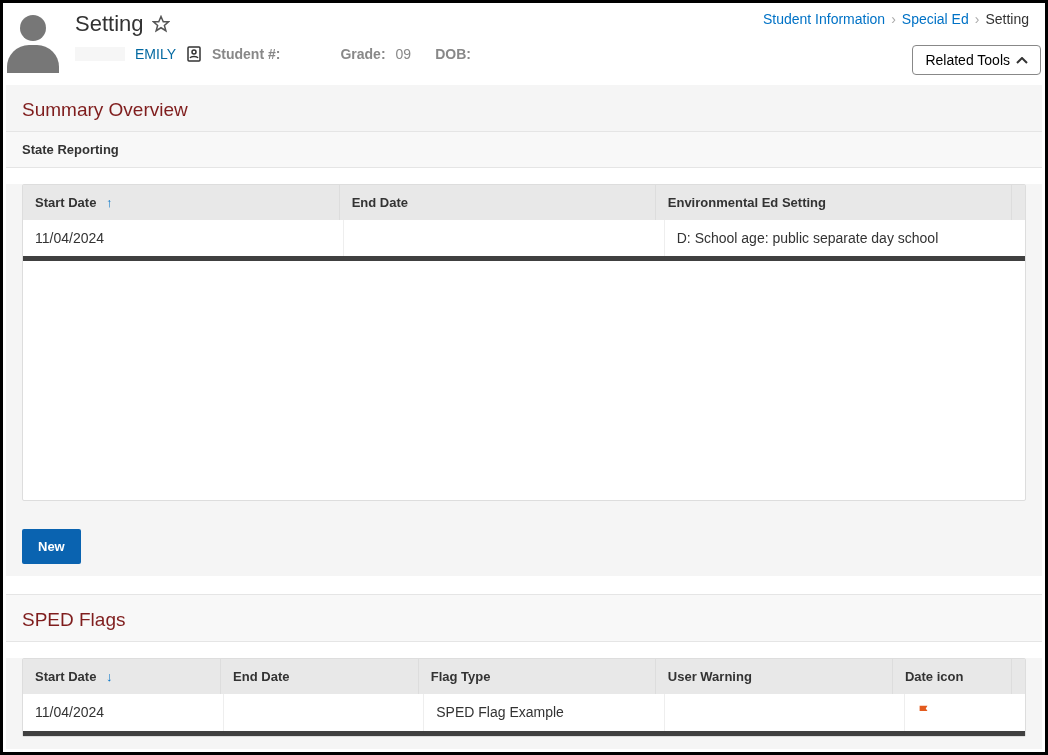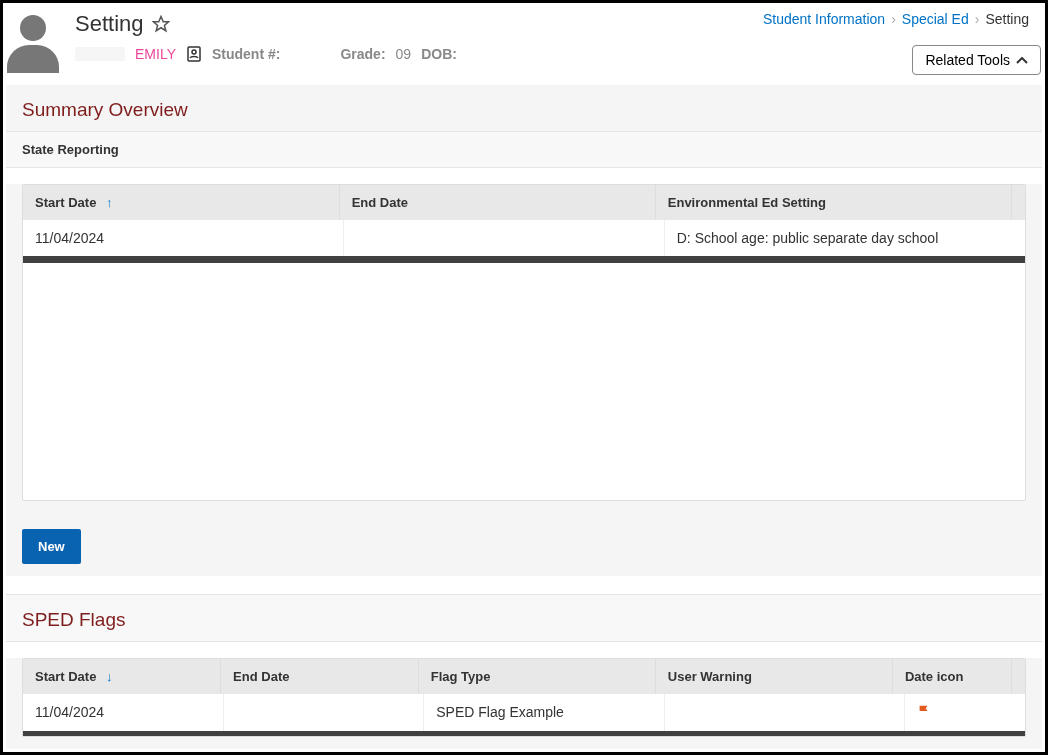--- a/index.html
+++ b/index.html
@@ -11,21 +11,21 @@
     .avatar { width: 52px; height: 60px; margin-right: 16px; margin-top: 4px; display: flex; flex-direction: column; align-items: center; }
     .avatar-head { width: 26px; height: 26px; background: #777; border-radius: 50%; }
     .avatar-body { width: 52px; height: 28px; background: #777; border-radius: 22px 22px 0 0; margin-top: 4px; }
     
     .header-info { flex: 1; }
     .title-row { display: flex; align-items: center; gap: 8px; margin-bottom: 8px; }
     .page-title { font-size: 22px; font-weight: 400; color: #333; }
     .star-icon { width: 18px; height: 18px; color: #555; display: inline-flex; }
     
     .student-row { display: flex; align-items: center; gap: 10px; font-size: 14px; color: #333; }
-    .student-name { color: #ec4899; font-weight: 400; }
+    .student-name { color: #0369a1; font-weight: 400; }
     .badge-icon { display: inline-flex; width: 16px; height: 18px; }
     .meta-label { color: #888; font-weight: 600; }
     .meta-val { color: #888; display:inline-block; min-width: 40px; }
     .gray-blank { display:inline-block; width: 50px; height: 14px; background: #f6f6f6; vertical-align: middle; }
     
     .breadcrumb { position: absolute; right: 16px; top: 8px; font-size: 14px; display: flex; align-items: center; gap: 6px; }
     .crumb-link { color: #0072c6; cursor: pointer; }
     .crumb-sep { color: #aaa; }
     .crumb-current { color: #333; }
     
@@ -40,21 +40,21 @@
     .section-header { padding: 14px 16px 10px 16px; font-size: 19px; font-weight: 400; color: #7f1d1d; }
     .sub-header { padding: 10px 16px; font-size: 13px; font-weight: 700; border-top: 1px solid #e5e5e5; border-bottom: 1px solid #e5e5e5; background: #f8f8f8; }
     
     .table-card { margin: 0 16px 16px 16px; background: #fff; border: 1px solid #ddd; border-radius: 2px; }
     
     table { width: 100%; border-collapse: collapse; table-layout: fixed; }
     thead th { text-align: left; background: #e8e8e8; padding: 10px 12px; font-size: 13px; font-weight: 700; color: #333; border-right: 1px solid #ddd; }
     thead th:last-child { border-right: none; }
     tbody td { padding: 10px 12px; font-size: 14px; border-right: 1px solid #eee; vertical-align: top; }
     tbody td:last-child { border-right: none; }
-    tbody tr { border-bottom: 7px solid #404040; }
+    tbody tr { border-bottom: 5px solid #404040; }
     
     .sort-icon { color: #0072c6; margin-left: 6px; font-weight: 700; }
     
     .scroll-body { height: 280px; overflow-y: scroll; }
     .scroll-body::-webkit-scrollbar { width: 14px; }
     .scroll-body::-webkit-scrollbar-track { background: #f5f5f5; }
     .scroll-body::-webkit-scrollbar-thumb { background: #ccc; }
     .scroll-body-sm { height: 42px; overflow-y: scroll; }
     .scroll-body-sm::-webkit-scrollbar { width: 14px; }
     .scroll-body-sm::-webkit-scrollbar-track { background: #f5f5f5; }
@@ -93,21 +93,21 @@
           <svg viewBox="0 0 16 18" width="16" height="18" fill="none" stroke="#333" stroke-width="1.5">
             <rect x="2" y="2" width="12" height="14" rx="1"></rect>
             <circle cx="8" cy="7" r="2"></circle>
             <path d="M4 13 c1-2 7-2 8 0"></path>
           </svg>
         </span>
         <span class="meta-label">Student #:</span>
         <span class="meta-val"></span>
         <span class="meta-label">Grade:</span>
         <span style="color:#888">09</span>
-        <span class="meta-label" style="margin-left:0">DOB:</span>
+        <span class="meta-label" style="margin-left:14px">DOB:</span>
         <span class="meta-val" style="min-width:70px"></span>
       </div>
     </div>
 
     <div class="breadcrumb">
       <span class="crumb-link">Student Information</span>
       <span class="crumb-sep">›</span>
       <span class="crumb-link">Special Ed</span>
       <span class="crumb-sep">›</span>
       <span class="crumb-current">Setting</span>

